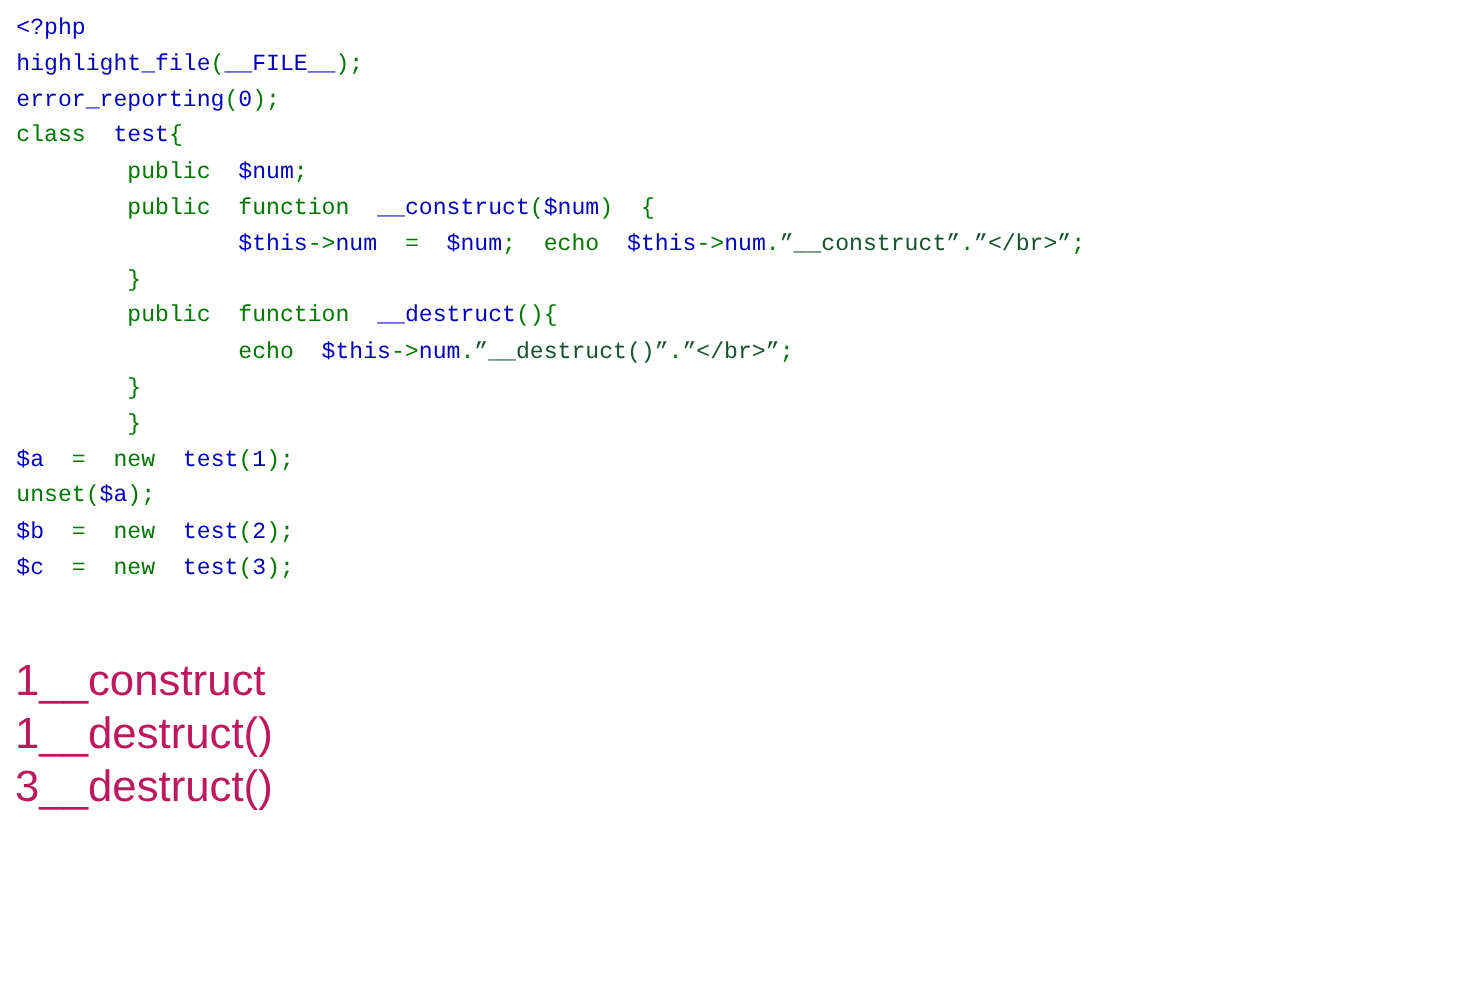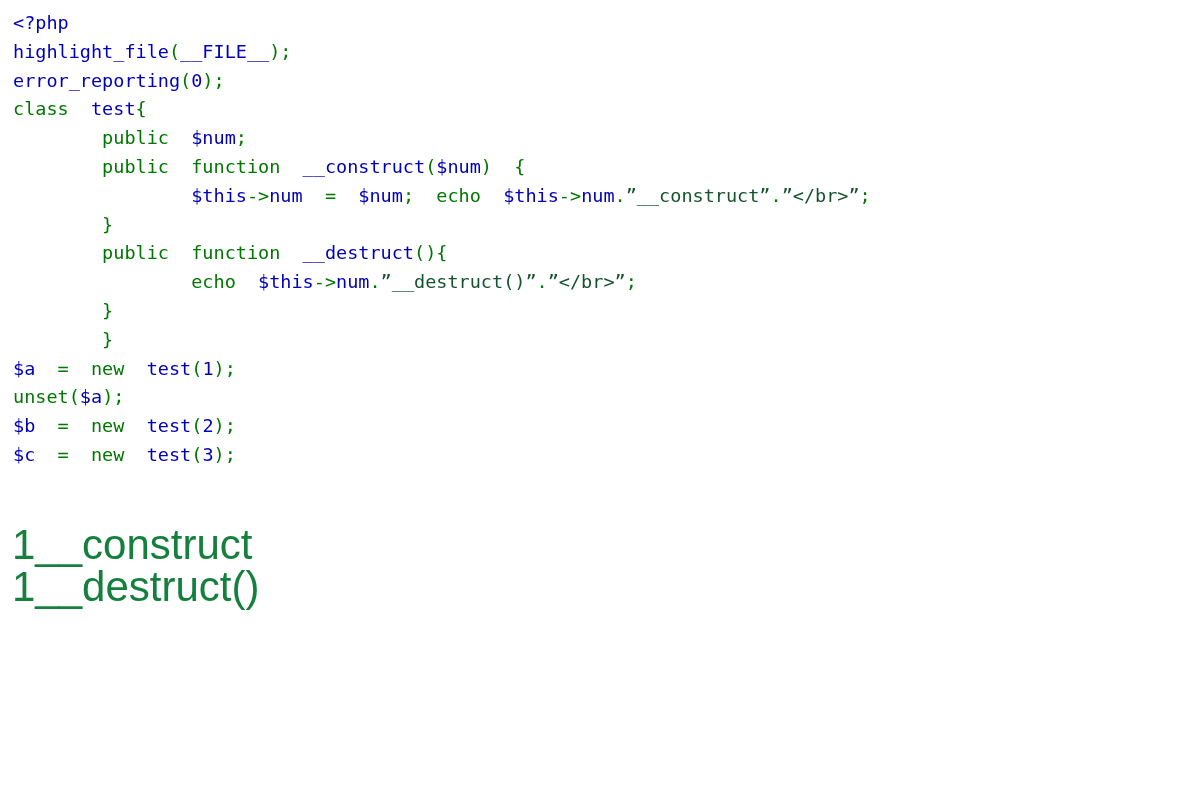--- a/index.html
+++ b/index.html
@@ -22,43 +22,45 @@
     font-family: "DejaVu Sans Mono", "Liberation Mono", monospace;
     font-size: 18.5px;
     line-height: 28.8px;
     white-space: pre;
     letter-spacing: 0px;
   }
   #code-block .ln {
     display: block;
     white-space: pre;
     height: 28.8px;
+    font-family: Liberation Mono, monospace;
   }
   .c-default { color: #0000BB; }
   .c-keyword { color: #007700; }
   .c-string  { color: #14532d; }
 
   
   #echo-output {
     position: absolute;
     left: 12px;
     top: 524px;
     font-family: "Liberation Sans", "DejaVu Sans", sans-serif;
-    font-size: 42px;
+    font-size: 35px;
     line-height: 42.4px;
-    color: #15803d;
+    color: #be185d;
     font-weight: 400;
   }
   #echo-output .oline {
     display: block;
     white-space: pre;
     height: 42.4px;
   }
 </style>
 </head>
 <body>
 
 <div id="code-block"><span class="ln"><span class="c-default">&lt;?php</span></span><span class="ln"><span class="c-default">highlight_file</span><span class="c-keyword">(</span><span class="c-default">__FILE__</span><span class="c-keyword">)</span><span class="c-keyword">;</span></span><span class="ln"><span class="c-default">error_reporting</span><span class="c-keyword">(</span><span class="c-default">0</span><span class="c-keyword">)</span><span class="c-keyword">;</span></span><span class="ln"><span class="c-keyword">class</span><span class="c-keyword">  </span><span class="c-default">test</span><span class="c-keyword">{</span></span><span class="ln"><span class="c-keyword">        </span><span class="c-keyword">public</span><span class="c-keyword">  </span><span class="c-default">$num</span><span class="c-keyword">;</span></span><span class="ln"><span class="c-keyword">        </span><span class="c-keyword">public</span><span class="c-keyword">  </span><span class="c-keyword">function</span><span class="c-keyword">  </span><span class="c-default">__construct</span><span class="c-keyword">(</span><span class="c-default">$num</span><span class="c-keyword">)</span><span class="c-keyword">  </span><span class="c-keyword">{</span></span><span class="ln"><span class="c-keyword">                </span><span class="c-default">$this</span><span class="c-keyword">-&gt;</span><span class="c-default">num</span><span class="c-keyword">  </span><span class="c-keyword">=</span><span class="c-keyword">  </span><span class="c-default">$num</span><span class="c-keyword">;</span><span class="c-keyword">  </span><span class="c-keyword">echo</span><span class="c-keyword">  </span><span class="c-default">$this</span><span class="c-keyword">-&gt;</span><span class="c-default">num</span><span class="c-keyword">.</span><span class="c-string">”__construct”</span><span class="c-keyword">.</span><span class="c-string">”&lt;/br&gt;”</span><span class="c-keyword">;</span></span><span class="ln"><span class="c-keyword">        </span><span class="c-keyword">}</span></span><span class="ln"><span class="c-keyword">        </span><span class="c-keyword">public</span><span class="c-keyword">  </span><span class="c-keyword">function</span><span class="c-keyword">  </span><span class="c-default">__destruct</span><span class="c-keyword">(</span><span class="c-keyword">)</span><span class="c-keyword">{</span></span><span class="ln"><span class="c-keyword">                </span><span class="c-keyword">echo</span><span class="c-keyword">  </span><span class="c-default">$this</span><span class="c-keyword">-&gt;</span><span class="c-default">num</span><span class="c-keyword">.</span><span class="c-string">”__destruct()”</span><span class="c-keyword">.</span><span class="c-string">”&lt;/br&gt;”</span><span class="c-keyword">;</span></span><span class="ln"><span class="c-keyword">        </span><span class="c-keyword">}</span></span><span class="ln"><span class="c-keyword">        </span><span class="c-keyword">}</span></span><span class="ln"><span class="c-default">$a</span><span class="c-keyword">  </span><span class="c-keyword">=</span><span class="c-keyword">  </span><span class="c-keyword">new</span><span class="c-keyword">  </span><span class="c-default">test</span><span class="c-keyword">(</span><span class="c-default">1</span><span class="c-keyword">)</span><span class="c-keyword">;</span></span><span class="ln"><span class="c-keyword">unset</span><span class="c-keyword">(</span><span class="c-default">$a</span><span class="c-keyword">)</span><span class="c-keyword">;</span></span><span class="ln"><span class="c-default">$b</span><span class="c-keyword">  </span><span class="c-keyword">=</span><span class="c-keyword">  </span><span class="c-keyword">new</span><span class="c-keyword">  </span><span class="c-default">test</span><span class="c-keyword">(</span><span class="c-default">2</span><span class="c-keyword">)</span><span class="c-keyword">;</span></span><span class="ln"><span class="c-default">$c</span><span class="c-keyword">  </span><span class="c-keyword">=</span><span class="c-keyword">  </span><span class="c-keyword">new</span><span class="c-keyword">  </span><span class="c-default">test</span><span class="c-keyword">(</span><span class="c-default">3</span><span class="c-keyword">)</span><span class="c-keyword">;</span></span></div>
 
 <div id="echo-output">
     <span class="oline">1__construct</span>
     <span class="oline">1__destruct()</span>
+    <span class="oline">3__destruct()</span>
   </div>
 
 </body></html>

